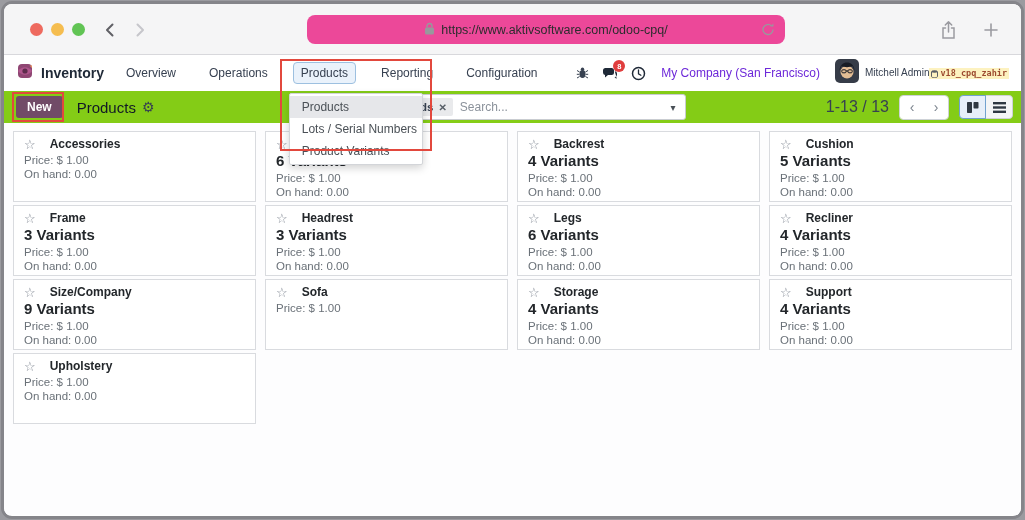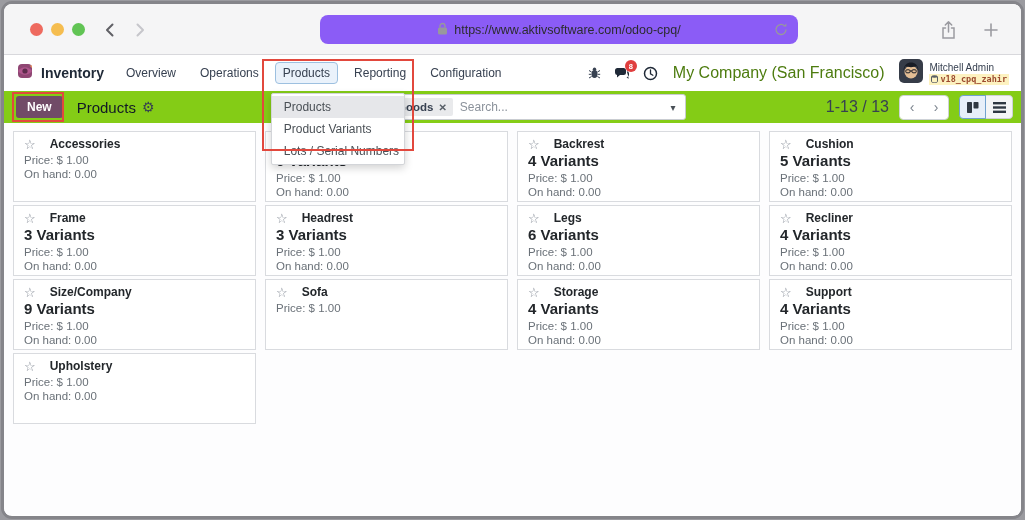--- a/index.html
+++ b/index.html
@@ -9,50 +9,50 @@
   .window { position:absolute; inset:1px; border:3px solid #85858a; border-radius:11px;
             background:#fff; overflow:hidden; }
 
   
   .chrome { position:relative; height:51px; background:#f5f5f6; border-bottom:1px solid #d8d8dc; }
   .traffic { position:absolute; top:19px; left:26px; display:flex; gap:8px; }
   .light { width:13px; height:13px; border-radius:50%; }
   .light.red{ background:#ee6a5f; } .light.yellow{ background:#f5bd4f; } .light.green{ background:#61c454; }
   .navbtns { position:absolute; top:17px; left:98px; display:flex; gap:14px; }
   .navbtns svg { display:block; }
-  .urlbar { position:absolute; left:316px; top:11px; width:478px; height:29px; background:#8b5cf6;
+  .urlbar { position:absolute; left:303px; top:11px; width:478px; height:29px; background:#ec4899;
             border-radius:8px; display:flex; align-items:center; justify-content:center; gap:6px; }
   .urlbar .url { font-size:12.5px; color:#2c2c2e; }
   .reload { position:absolute; right:10px; top:7px; }
   .chrome-right { position:absolute; right:22px; top:16px; display:flex; gap:26px; align-items:center; }
 
   
   .odoo-nav { height:36px; display:flex; align-items:center; padding:0 12px; background:#fff; }
   .brand { display:flex; align-items:center; gap:7px; margin-right:14px; }
   .brand .app-name { font-size:14px; font-weight:700; color:#1f2937; }
-  .menu { display:flex; align-items:center; gap:8px; }
+  .menu { display:flex; align-items:center; gap:17px; }
   .menu-item { font-size:12px; color:#374151; padding:4px 8px; border-radius:4px; cursor:default; }
   .menu-item.active { background:var(--active-tab-bg); border:1px solid #9dc0e0; padding:3px 7px; position:relative; }
 
   .annotation-products { position:absolute; left:-14px; top:-4px; width:152px; height:92px;
         border:2px solid var(--annotation-red); z-index:60; pointer-events:none; }
   .dropdown { position:absolute; left:-5px; top:30px; width:134px; background:#fff;
         border:1px solid #d3d5d9; box-shadow:0 3px 8px rgba(0,0,0,.18); z-index:50; padding:2px 0;
         border-radius:2px; }
   .dropdown-item { font-size:12px; color:#4a5056; padding:4px 12px; white-space:nowrap; }
   .dropdown-item.active { background:#e6e7ea; }
 
   .nav-right { margin-left:auto; display:flex; align-items:center; gap:13px; }
   .icon-btn { position:relative; display:flex; align-items:center; }
   .badge { position:absolute; top:-6px; right:-7px; min-width:12px; height:12px; background:var(--badge-red);
            color:#fff; font-size:7.5px; font-weight:700; border-radius:7px; display:flex;
            align-items:center; justify-content:center; padding:0 2px; }
-  .company { font-size:16px; color:#4d7c0f; margin:0 2px; }
+  .company { font-size:12px; color:#6d28d9; margin:0 2px; }
   .userblock { display:flex; align-items:center; gap:6px; }
-  .usertext { display:flex; flex-direction:column; line-height:11px;justify-content:flex-end; }
+  .usertext { display:flex; flex-direction:row; line-height:11px;justify-content:flex-end; }
   .username { font-size:10px; color:#374151; }
   .db-badge { display:inline-flex; align-items:center; gap:2px; background:var(--db-badge-bg);
               color:var(--db-badge-text); font-family:"DejaVu Sans Mono", monospace;
               font-size:8.5px; font-weight:700; padding:0 2px; margin-top:1px; }
 
   
   .control-bar { height:32px; display:flex; align-items:center; padding:0 8px 0 12px; background:#84cc16; position:relative; }
   .new-wrap { position:relative; }
   .annotation-new { position:absolute; left:-4px; top:-4px; width:52px; height:30px;
         border:2px solid var(--annotation-red); z-index:20; pointer-events:none; }
@@ -161,22 +161,22 @@
       <span class="app-name">Inventory</span>
     </div>
     <div class="menu">
       <span class="menu-item">Overview</span>
       <span class="menu-item">Operations</span>
       <span class="menu-item active">
         <span>Products</span>
         <div class="annotation-products"></div>
         <div class="dropdown">
           <div class="dropdown-item active">Products</div>
+          <div class="dropdown-item">Lots / Serial Numbers</div>
           <div class="dropdown-item">Product Variants</div>
-          <div class="dropdown-item">Lots / Serial Numbers</div>
         </div>
       </span>
       <span class="menu-item">Reporting</span>
       <span class="menu-item">Configuration</span>
     </div>
     <div class="nav-right">
       <span class="icon-btn">
         <svg width="13" height="14" viewBox="0 0 13 14">
             <ellipse cx="6.5" cy="8" rx="3" ry="4" fill="#374151"></ellipse>
             <circle cx="6.5" cy="3.2" r="1.7" fill="#374151"></circle>

